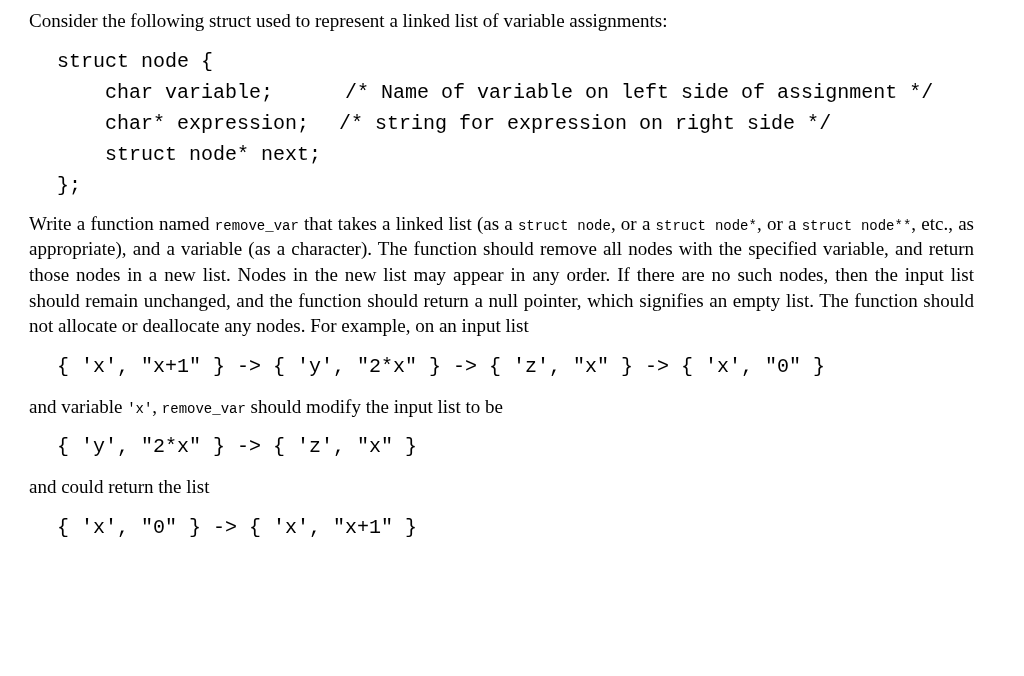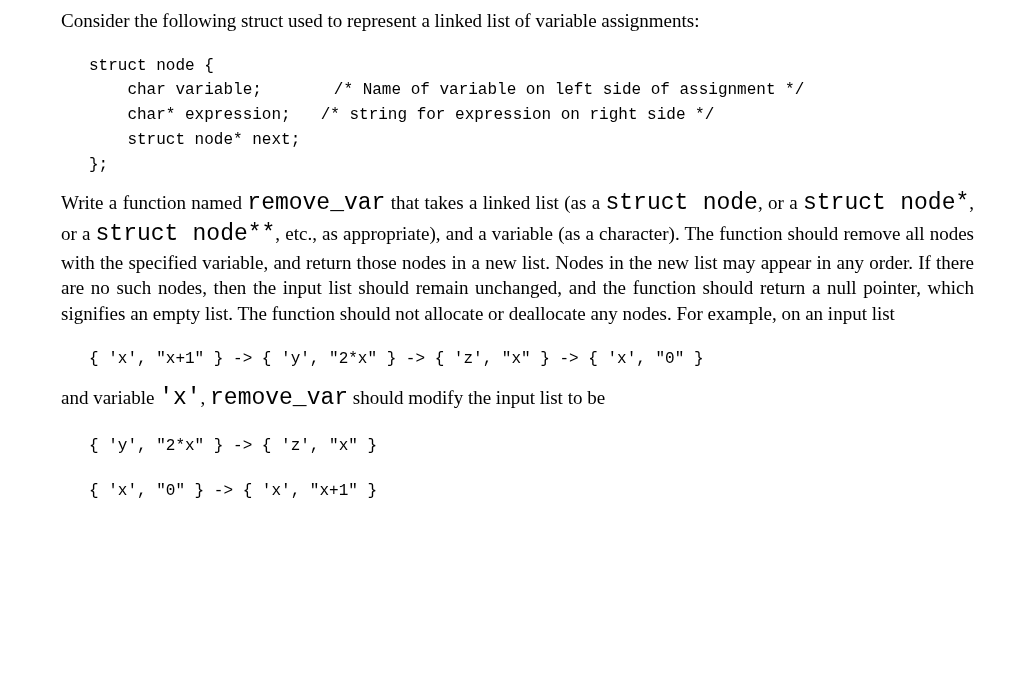--- a/index.html
+++ b/index.html
@@ -7,38 +7,38 @@
     padding: 0;
     width: 1024px;
     height: 676px;
     background: #ffffff;
     font-family: "Times New Roman", Times, serif;
     font-size: 19px;
     color: #000000;
     line-height: 1.35;
   }
   .page {
-    padding: 8px 50px 0 61px;
+    padding: 8px 50px 0 29px;
     box-sizing: border-box;
     width: 1024px;
   }
   .para {
     margin: 0 0 10px 0;
     text-align: justify;
   }
   .codeblock {
     font-family: "Courier New", Courier, monospace;
     white-space: pre;
-    font-size: 16px;
-    margin: 20px 0 10px 28px;
+    font-size: 20px;
+    margin: 12px 0 10px 28px;
     line-height: 1.55;
   }
   .inline-code {
     font-family: "Courier New", Courier, monospace;
-    font-size: 23px;
+    font-size: 14px;
   }
   .mid {
     margin-top: 12px;
     margin-bottom: 10px;
   }
   .spacer {
     display: inline-block;
   }
 </style>
 </head>
@@ -59,16 +59,17 @@
   </p>
 
   <div class="codeblock">{ 'x', "x+1" } -&gt; { 'y', "2*x" } -&gt; { 'z', "x" } -&gt; { 'x', "0" }</div>
 
   <p class="para mid">
     <span>and variable </span><span class="inline-code">'x'</span><span>, </span><span class="inline-code">remove_var</span><span> should modify the input list to be</span>
   </p>
 
   <div class="codeblock">{ 'y', "2*x" } -&gt; { 'z', "x" }</div>
 
+  <p class="para mid">and could return the list</p>
 
   <div class="codeblock">{ 'x', "0" } -&gt; { 'x', "x+1" }</div>
 
 </div>
 
 </body></html>

